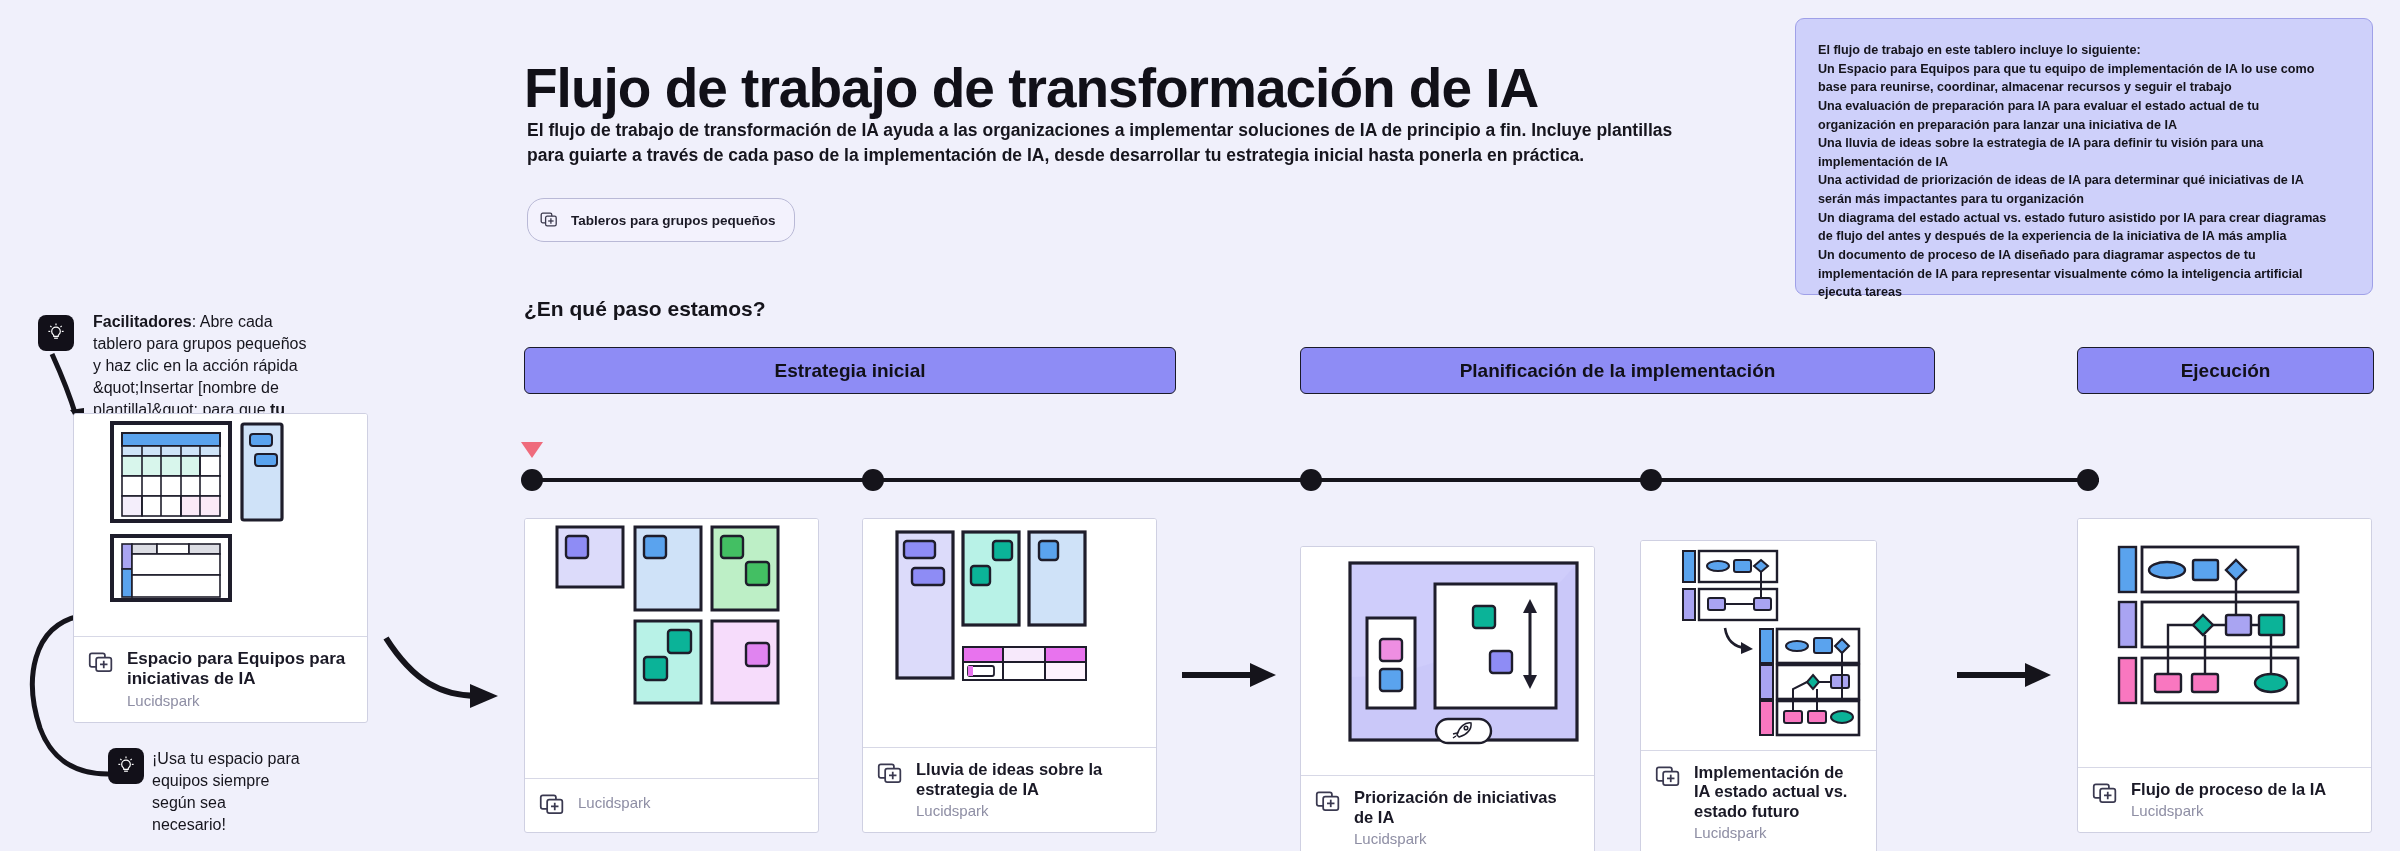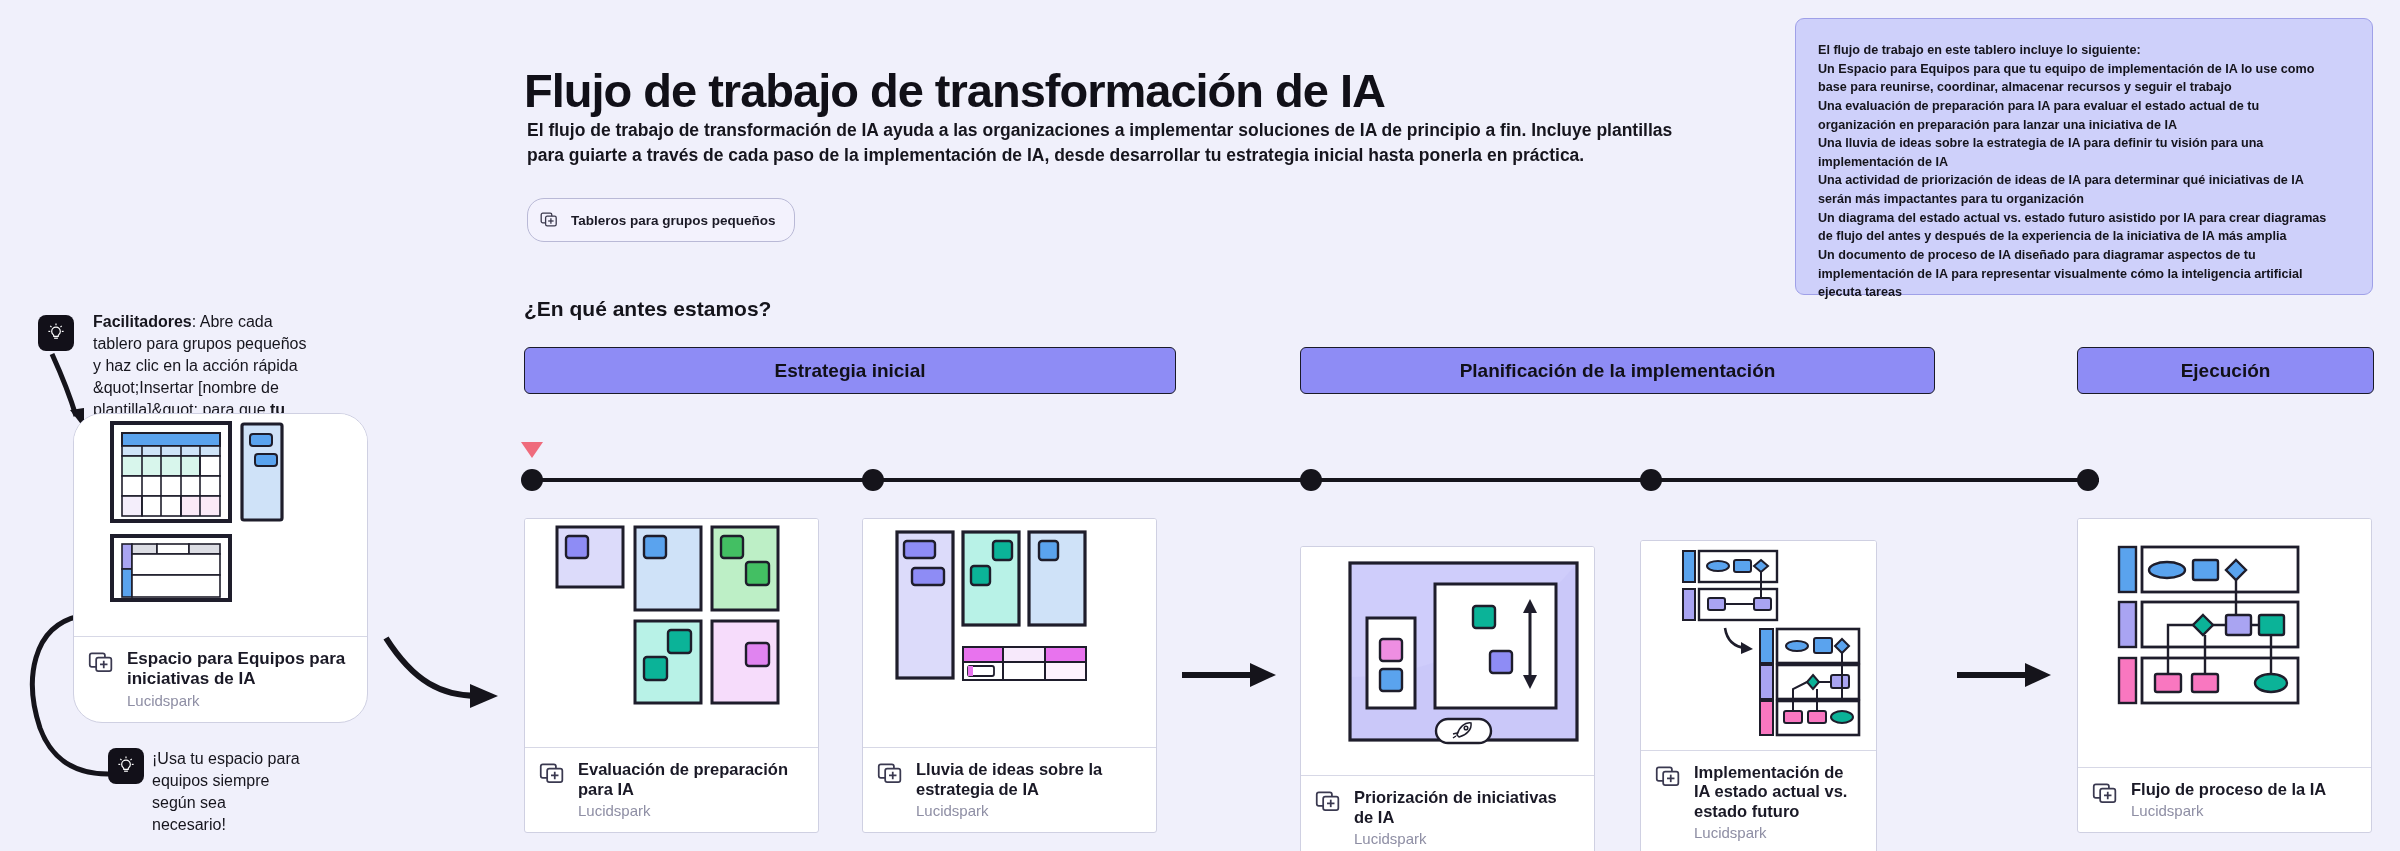--- a/index.html
+++ b/index.html
@@ -6,22 +6,22 @@
   html, body {
     width: 2400px; height: 851px;
     background: #f0f0fb;
     font-family: "Liberation Sans", sans-serif;
     overflow: hidden;
   }
   #stage { position: relative; width: 2400px; height: 851px; background: #f0f0fb; }
 
   
   .page-title {
-    position: absolute; left: 524px; top: 63px;
-    font-size: 47px; font-weight: 700; letter-spacing: -1px;
+    position: absolute; left: 524px; top: 56px;
+    font-size: 55px; font-weight: 700; letter-spacing: -1px;
     color: #111018; white-space: nowrap;
   }
   .page-subtitle {
     position: absolute; left: 527px; top: 118px; width: 1180px;
     font-size: 17.5px; font-weight: 700; line-height: 1.42; color: #16151d;
   }
   .chip {
     position: absolute; left: 527px; top: 198px;
     height: 44px; display: flex; align-items: center; gap: 11px;
     padding: 0 18px 0 12px;
@@ -147,41 +147,41 @@
       <line x1="6.3" y1="4.9" x2="7.5" y2="6.1" stroke="#fff" stroke-width="1.2"></line>
       <line x1="16.5" y1="6.1" x2="17.7" y2="4.9" stroke="#fff" stroke-width="1.2"></line>
     </svg>
   </div>
   <div class="note-text" style="left:152px; top:748px; width:150px;">¡Usa tu espacio para equipos siempre según sea necesario!</div>
 
   <svg style="position:absolute; left:22px; top:610px;" width="130" height="180">
     <path d="M58 6 C 10 16, 2 70, 18 118 C 32 156, 62 164, 86 164" fill="none" stroke="#15141b" stroke-width="5"></path>
   </svg>
 
-  <div style="position:absolute; left:524px; top:297px; font-size:21px; font-weight:700; color:#15141b;">¿En qué antes estamos?</div>
+  <div style="position:absolute; left:524px; top:297px; font-size:21px; font-weight:700; color:#15141b;">¿En qué paso estamos?</div>
 
   <div class="phase" style="left:524px; top:347px; width:652px;">
     <span>Estrategia inicial</span>
   </div>
   <div class="phase" style="left:1300px; top:347px; width:635px;text-align:right;">
     <span>Planificación de la implementación</span>
   </div>
   <div class="phase" style="left:2077px; top:347px; width:297px;">
     <span>Ejecución</span>
   </div>
 
   <div class="tl-marker" style="left:521px; top:442px;"></div>
   <div class="tl-line" style="left:533px; top:478px; width:1566px;"></div>
   <div class="tl-dot" style="left:521px; top:469px;"></div>
   <div class="tl-dot" style="left:862px; top:469px;"></div>
   <div class="tl-dot" style="left:1300px; top:469px;"></div>
   <div class="tl-dot" style="left:1640px; top:469px;"></div>
   <div class="tl-dot" style="left:2077px; top:469px;"></div>
 
-  <div class="tcard big" style="left:73px; top:413px; width:295px; height:310px;border-radius:29px;">
+  <div class="tcard big" style="left:73px; top:413px; width:295px; height:310px;">
     <div class="thumb">
       <svg width="295" height="180" viewBox="0 0 295 180">
         <rect x="38" y="9" width="118" height="98" fill="#fff" stroke="#1e1d2b" stroke-width="4"></rect>
         <rect x="48" y="19" width="98" height="13" fill="#5aa3ee" stroke="#1e1d2b" stroke-width="2"></rect>
         <rect x="48" y="32" width="98" height="10" fill="#cfe4f8" stroke="#1e1d2b" stroke-width="1.6"></rect>
         <rect x="48" y="42" width="78" height="20" fill="#d8f6ec" stroke="#1e1d2b" stroke-width="1.6"></rect>
         <rect x="126" y="42" width="20" height="20" fill="#fff" stroke="#1e1d2b" stroke-width="1.6"></rect>
         <rect x="48" y="62" width="98" height="20" fill="#fff" stroke="#1e1d2b" stroke-width="1.6"></rect>
         <rect x="48" y="82" width="20" height="20" fill="#f4eefb" stroke="#1e1d2b" stroke-width="1.6"></rect>
         <rect x="68" y="82" width="39" height="20" fill="#fff" stroke="#1e1d2b" stroke-width="1.6"></rect>
@@ -244,21 +244,20 @@
     <div class="meta">
       <span>
         <svg width="28" height="28" viewBox="0 0 24 24">
           <rect x="1.5" y="3.8" width="13" height="11.6" rx="1.8" fill="#fff" stroke="#3a3950" stroke-width="1.5"></rect>
           <rect x="7" y="7.4" width="13" height="11.6" rx="1.8" fill="#fff" stroke="#3a3950" stroke-width="1.5"></rect>
           <line x1="13.5" y1="10" x2="13.5" y2="16.4" stroke="#3a3950" stroke-width="1.5"></line>
           <line x1="10.3" y1="13.2" x2="16.7" y2="13.2" stroke="#3a3950" stroke-width="1.5"></line>
         </svg>
       </span>
       <span class="txt">
-        <span class="tname">Evaluación de preparación para IA</span>
         <span class="tsub">Lucidspark</span>
       </span>
     </div>
   </div>
 
   <div class="tcard" style="left:862px; top:518px; width:295px; height:315px;">
     <div class="thumb">
       <svg width="295" height="192" viewBox="0 0 295 192">
         <rect x="34" y="13" width="56" height="146" fill="#dcdbfa" stroke="#1e1d2b" stroke-width="3.2"></rect>
         <rect x="41" y="22" width="31" height="17" rx="3" fill="#8e8cf5" stroke="#1e1d2b" stroke-width="2.4"></rect>

